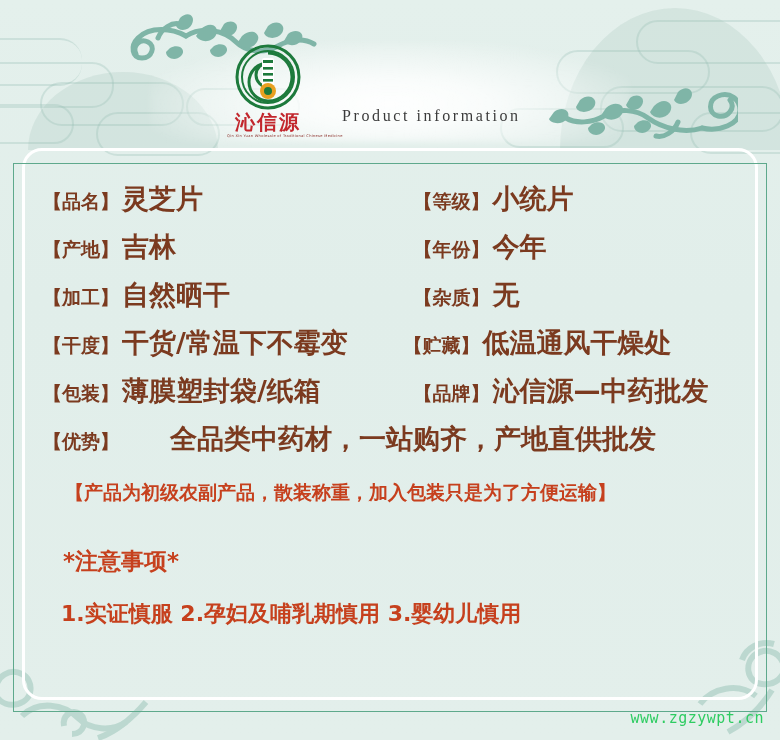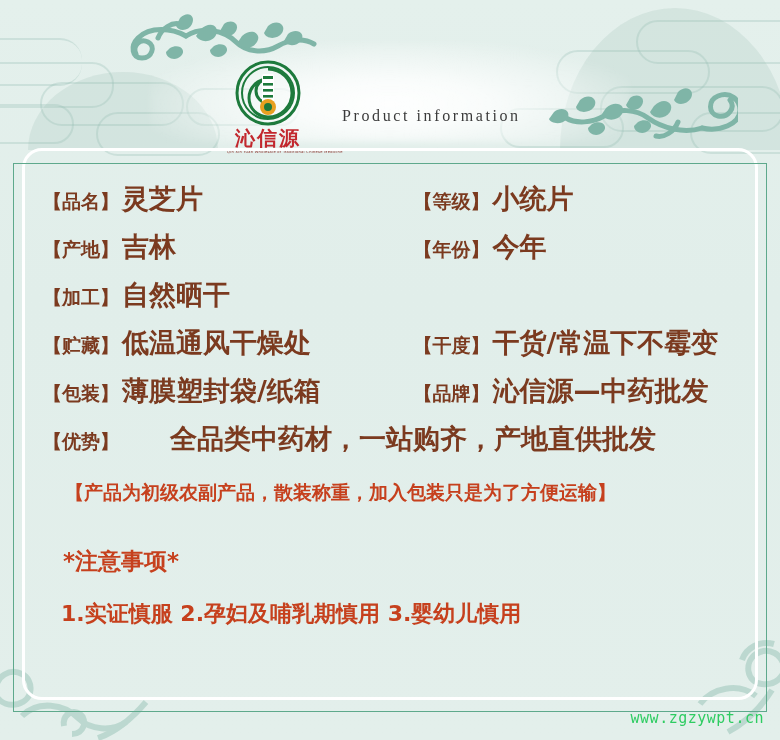--- a/index.html
+++ b/index.html
@@ -55,21 +55,21 @@
   .vine-left  { left: 128px; top: 8px;  }
   .vine-right { left: 528px; top: 82px; }
 
   .corner-cloud { position: absolute; opacity: .55; }
   .cc-left  { left: -6px;  bottom: -6px; }
   .cc-right { right: -8px; bottom: -6px; }
 
   
   .logo {
     position: absolute;
-    left: 227px; top: 60px;
+    left: 227px; top: 44px;
     width: 82px; height: 92px;
     text-align: center;
   }
   .logo-mark {
     position: relative;
     width: 66px; height: 66px;
     margin: 0 auto;
   }
   .logo-cn {
     font-family: "DejaVu Sans", sans-serif;
@@ -359,30 +359,34 @@
         <span class="lbl">【年份】</span>
         <span class="val">今年</span>
       </div>
     </div>
 
     <div class="spec-row">
       <div class="cell cell-left">
         <span class="lbl">【加工】</span>
         <span class="val">自然晒干</span>
       </div>
+      <div class="cell cell-right">
+        <span class="lbl">【杂质】</span>
+        <span class="val">无</span>
+      </div>
     </div>
 
     <div class="spec-row">
+      <div class="cell cell-right">
+        <span class="lbl">【干度】</span>
+        <span class="val">干货/常温下不霉变</span>
+      </div>
       <div class="cell cell-left">
         <span class="lbl">【贮藏】</span>
         <span class="val">低温通风干燥处</span>
-      </div>
-      <div class="cell cell-right">
-        <span class="lbl">【干度】</span>
-        <span class="val">干货/常温下不霉变</span>
       </div>
     </div>
 
     <div class="spec-row">
       <div class="cell cell-left">
         <span class="lbl">【包装】</span>
         <span class="val">薄膜塑封袋/纸箱</span>
       </div>
       <div class="cell cell-right">
         <span class="lbl">【品牌】</span>

